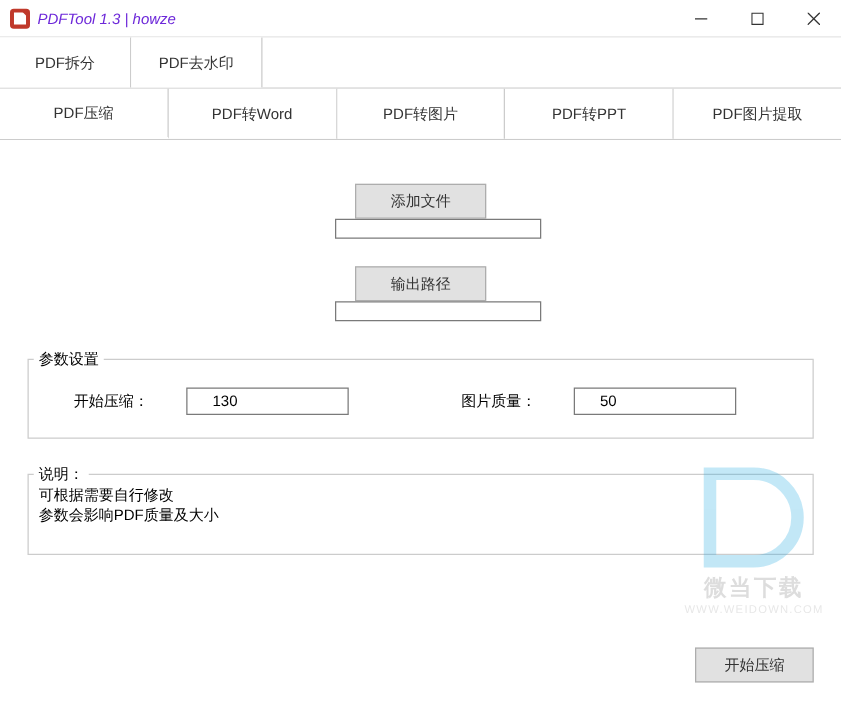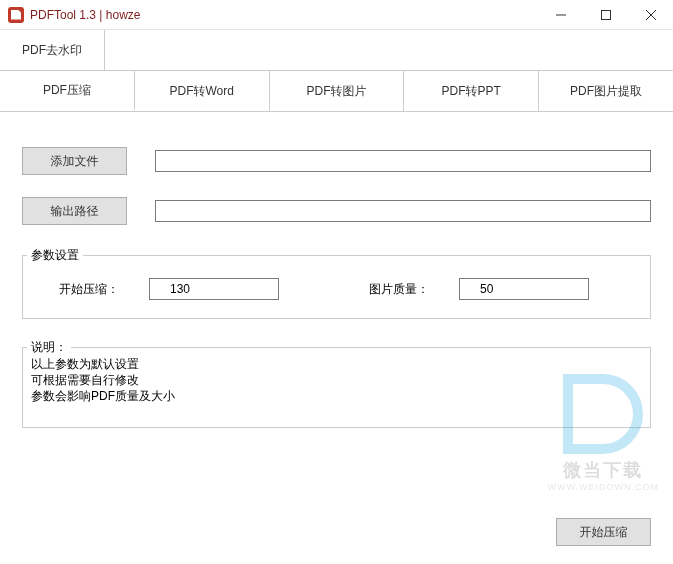--- a/index.html
+++ b/index.html
@@ -28,22 +28,23 @@
       position: relative;
     }
     .titlebar .app-icon::after{
       content:"";
       position:absolute;
       left:3px; top:3px; right:3px; bottom:3px;
       background:#fff;
       clip-path: polygon(0 0, 70% 0, 100% 30%, 100% 100%, 0 100%);
     }
     .titlebar .title {
-      color: #7f1d1d;
-      font-size: 12px;
+      color: #6d28d9;
+      font-size: 12px;
+      font-style: italic;
     }
     .win-controls {
       margin-left: auto;
       display: flex;
       height: 100%;
     }
     .win-btn {
       width: 45px;
       display: flex;
       align-items: center;
@@ -96,20 +97,21 @@
     .tabs-row2 .tab.active:first-child { border-left: none; }
     
     .content {
       padding: 35px 22px 18px 22px;
     }
     
     .row {
       display: flex;
       align-items: center;
       margin-bottom: 22px;
+      flex-direction: column;
     }
     .btn {
       width: 105px;
       height: 28px;
       background: #e1e1e1;
       border: 1px solid #adadad;
       display: flex;
       align-items: center;
       justify-content: center;
       font-size: 12px;
@@ -234,20 +236,21 @@
     <div class="win-btn">
       <svg width="10" height="10">
           <line x1="0" y1="0" x2="10" y2="10"></line>
           <line x1="10" y1="0" x2="0" y2="10"></line>
         </svg>
     </div>
   </div>
 </div>
 
 <div class="tabs-row tabs-row1">
+  <div class="tab">PDF拆分</div>
   <div class="tab">PDF去水印</div>
 </div>
 
 <div class="tabs-row2">
   <div class="tab active">PDF压缩</div>
   <div class="tab">PDF转Word</div>
   <div class="tab">PDF转图片</div>
   <div class="tab">PDF转PPT</div>
   <div class="tab">PDF图片提取</div>
 </div>
@@ -270,21 +273,20 @@
       <span class="param-label">开始压缩：</span>
       <input class="param-input" value="130" style="">
       <span class="param-gap"></span>
       <span class="param-label" style="margin-left:0">图片质量：</span>
       <input class="param-input" value="50" style="">
     </div>
   </div>
 
   <div class="note-box">
     <div class="note-legend">说明：</div>
-    <div class="note-line">以上参数为默认设置</div>
     <div class="note-line">可根据需要自行修改</div>
     <div class="note-line">参数会影响PDF质量及大小</div>
   </div>
 
 </div>
 
 <div class="footer">
   <div class="btn">开始压缩</div>
 </div>
 

